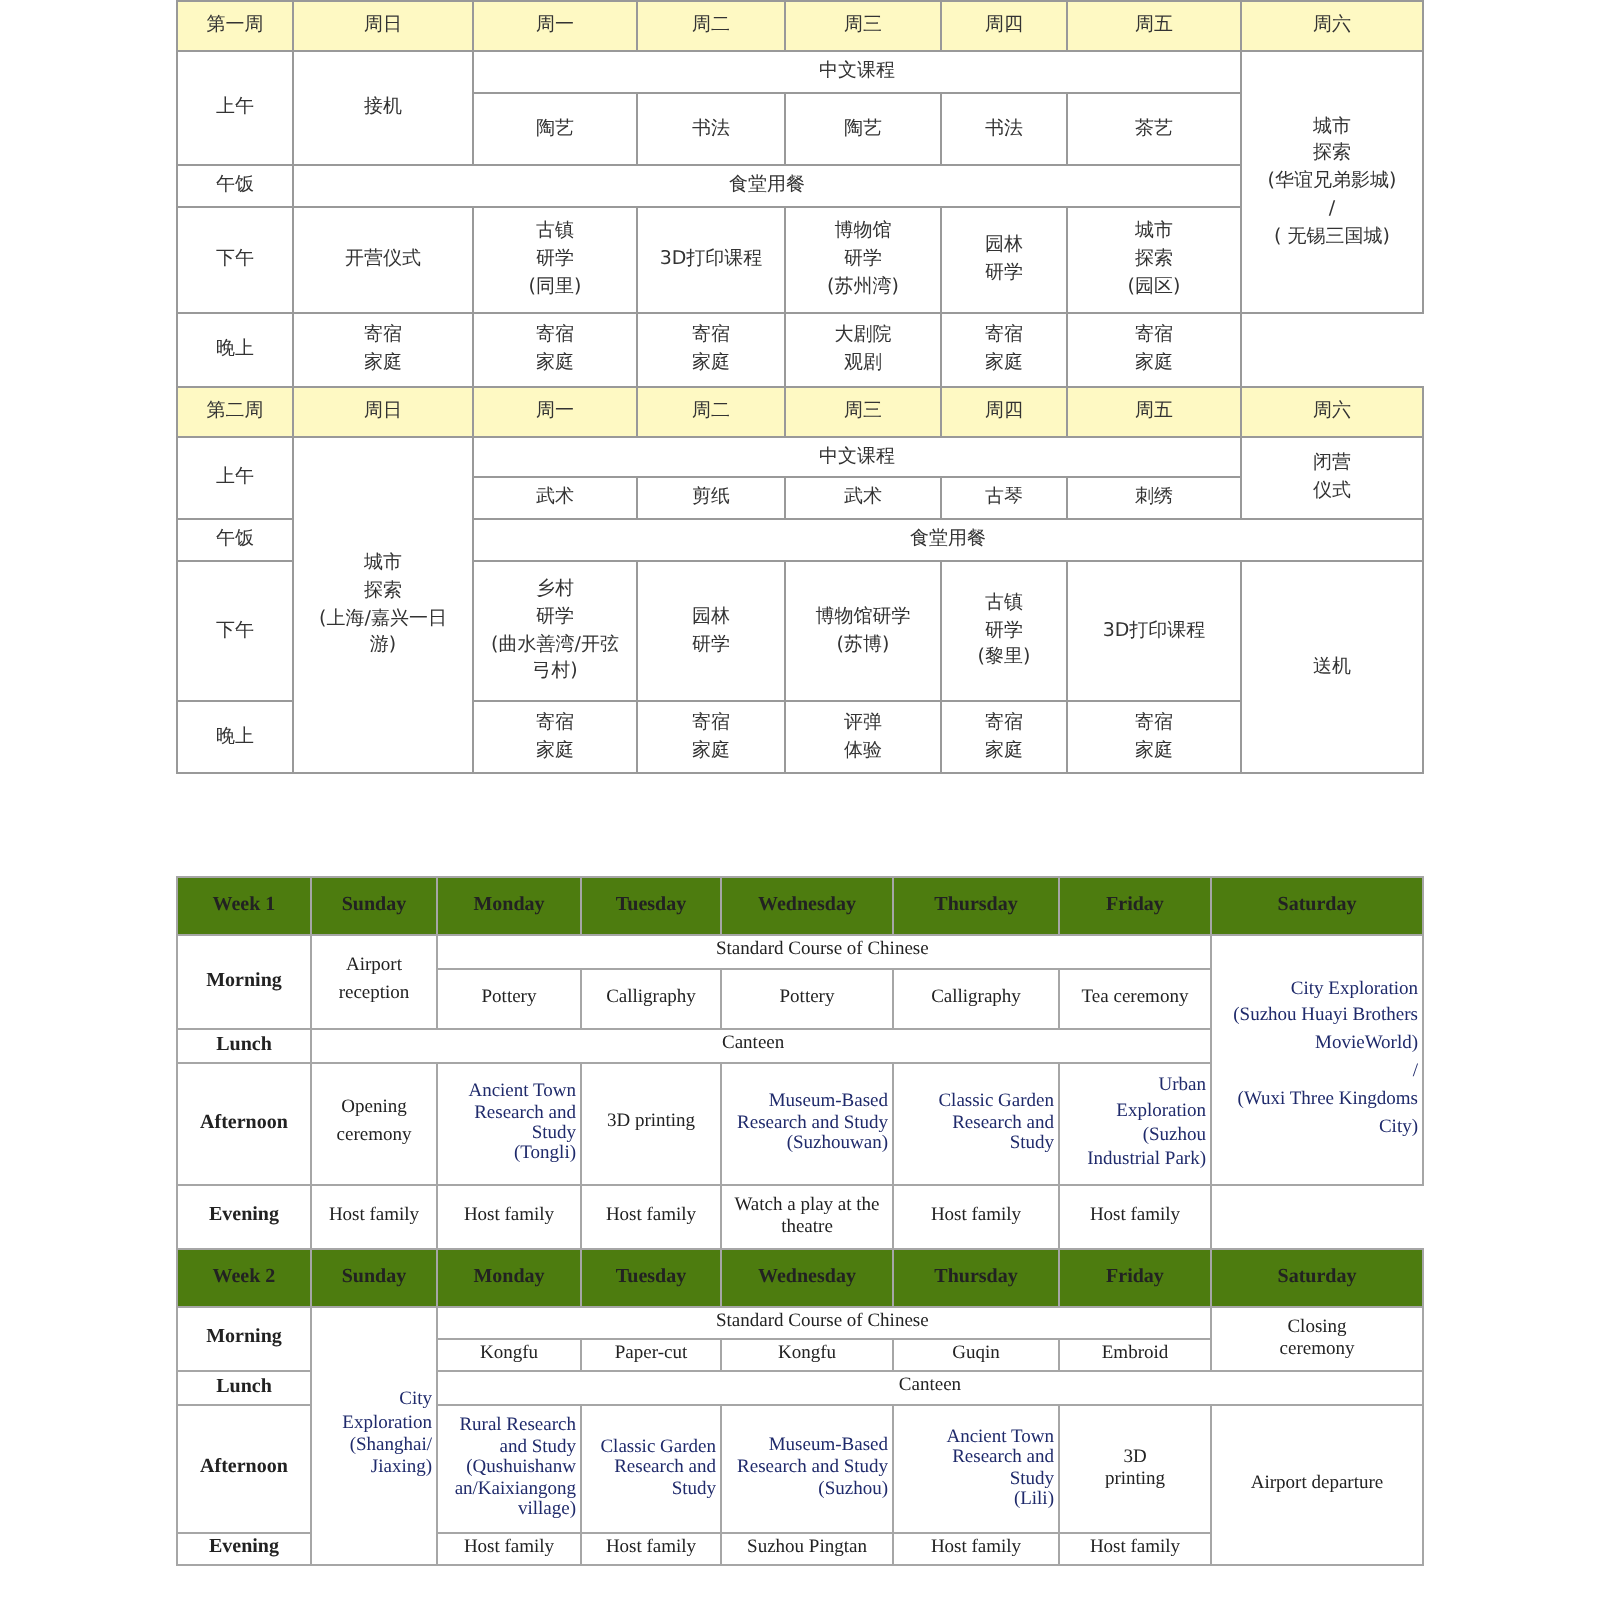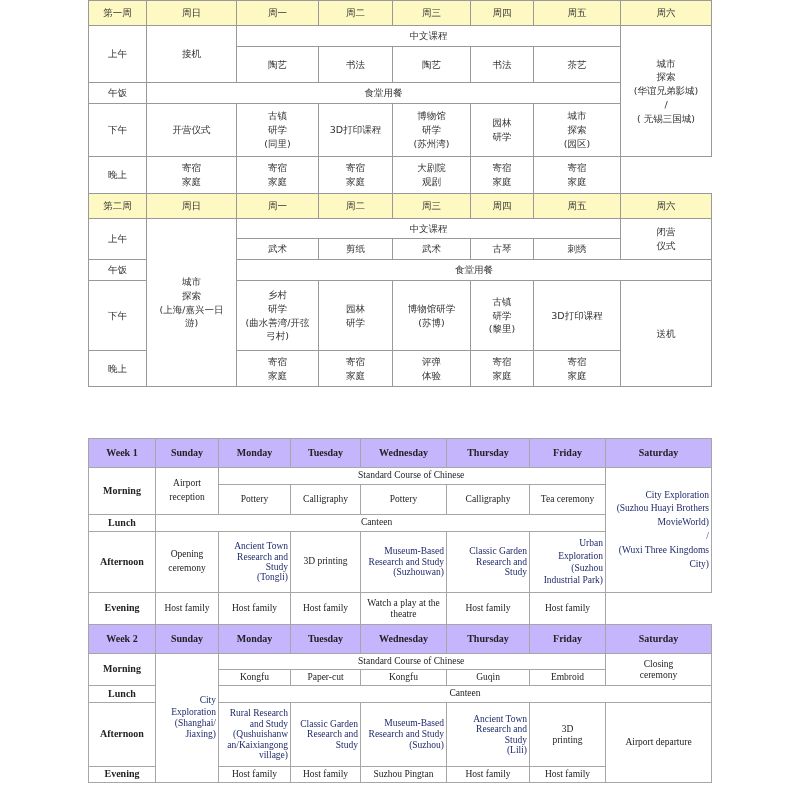--- a/index.html
+++ b/index.html
@@ -3,21 +3,21 @@
 <meta charset="utf-8">
 <style>
   html, body { margin: 0; padding: 0; background: #ffffff; }
   body { width: 800px; height: 803px; position: relative; overflow: hidden; }
   table { border-collapse: collapse; table-layout: fixed; position: absolute; }
   td { border: 1px solid #a6a6a6; text-align: center; vertical-align: middle; padding: 0 2px; line-height: 1.45; }
   #cn { left: 88px; top: 0px; width: 623px; font-family: "DejaVu Sans", sans-serif; font-size: 9.5px; color: #333; }
   #cn td { border-color: #999; }
   #cn tr.hd td { background: #fef9c3; height: 24px; }
   #en { left: 88px; top: 438px; width: 623px; font-family: "Liberation Serif", serif; font-size: 9.5px; color: #222; }
-  #en tr.hd td { background: #c4b5fd; font-weight: bold; height: 28px; font-size: 10px; }
+  #en tr.hd td { background: #4d7c0f; font-weight: bold; height: 28px; font-size: 10px; }
   #en td.rowlabel { font-weight: bold; font-size: 10px; }
   #en .blue { color: #1f2a6b; text-align: right; }
   .left { text-align: left; }
   .pre { white-space: pre-line; }
 </style>
 </head>
 <body>
 
 <table id="cn">
   <colgroup>

